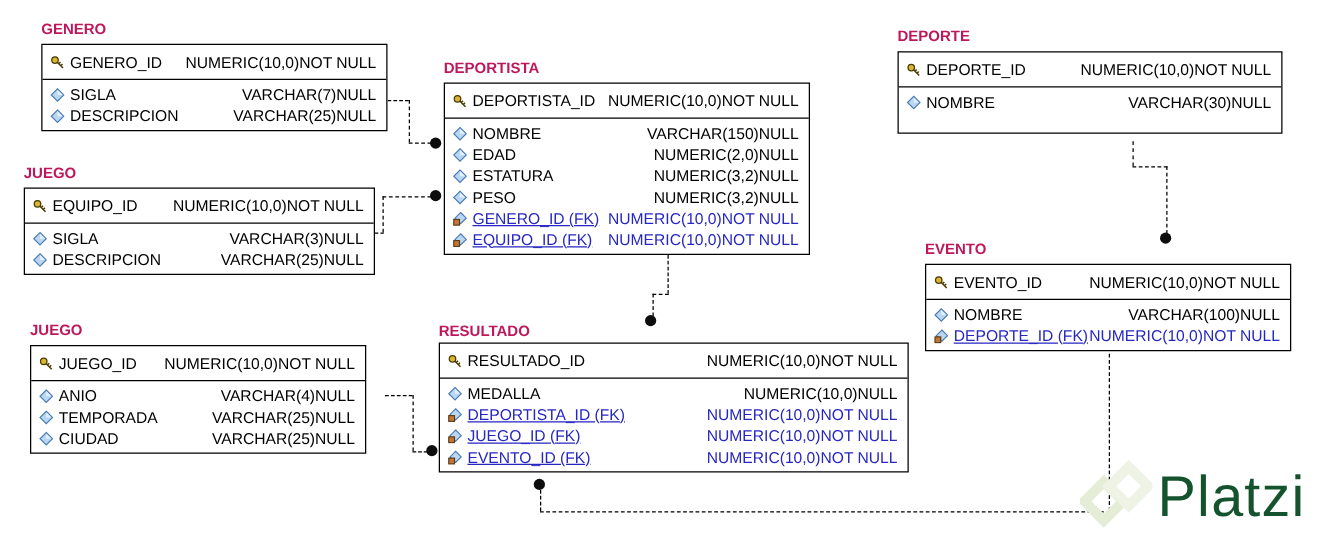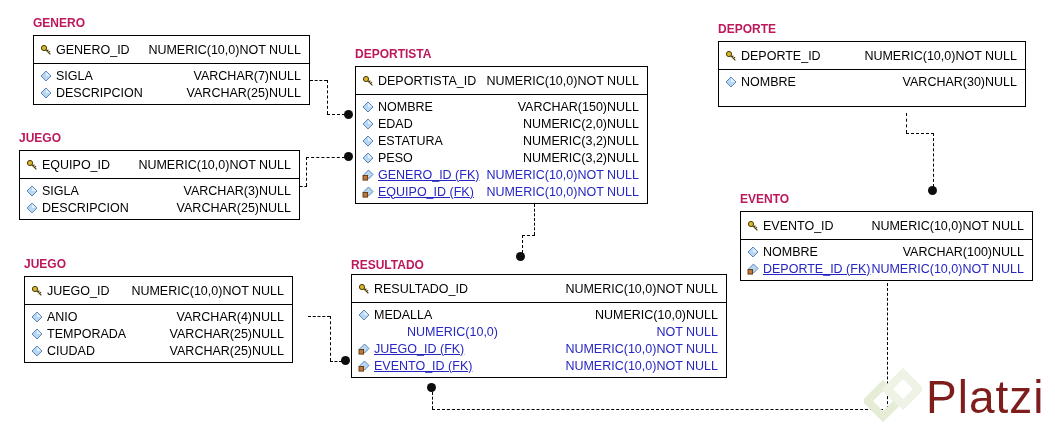--- a/index.html
+++ b/index.html
@@ -21,21 +21,21 @@
   .cell-type { text-align:right; }
   .cell-null { text-align:right; }
   .fk-row { color:#2626c2; }
   .fk-row .cell-name span { text-decoration:underline; }
   .icon { width:12px; height:12px; flex:0 0 12px; display:inline-block; }
   .hline { position:absolute; border-top:1.5px dashed #000; height:0; }
   .vline { position:absolute; border-left:1.5px dashed #000; width:0; }
   .dot { position:absolute; width:9px; height:9px; border-radius:50%; background:#0d0d0d; }
   .watermark-logo { position:absolute; left:864px; top:368px; }
   .watermark-text {
-    position:absolute; left:926px; top:370px; font-size:46px; color:#7f1d1d;
+    position:absolute; left:926px; top:370px; font-size:46px; color:#14532d;
     letter-spacing:1px; font-weight:normal;
   }
 </style>
 </head>
 <body>
 
 <div id="canvas">
 
   <div class="hline" style="left:310px;top:80px;width:17px;"></div>
   <div class="vline" style="left:327px;top:80px;height:34px;"></div>
@@ -324,20 +324,27 @@
               <span class="icon"><svg viewBox="0 0 12 12" width="12" height="12">
                   <path d="M6 1 L11 6 L6 11 L1 6 Z" fill="#b9d7f0" stroke="#4a7ab5" stroke-width="0.9"></path>
                   <path d="M6 1.8 L10.2 6 L6 6 Z" fill="#e2f0fc"></path>
                 </svg></span>
               <span>MEDALLA</span>
             </div>
           <div class="cell-type">NUMERIC(10,0)</div>
           <div class="cell-null">NULL</div>
         </div>
         <div class="col-row fk-row">
+          <div class="cell-name">
+              <span class="icon"><svg viewBox="0 0 12 12" width="12" height="12">
+                  <path d="M6.5 1 L11 5.5 L6.5 10 L2 5.5 Z" fill="#b9d7f0" stroke="#4a7ab5" stroke-width="0.9"></path>
+                  <rect x="1" y="6.5" width="4.6" height="4.6" fill="#c4763a" stroke="#5a3a10" stroke-width="0.9"></rect>
+                </svg></span>
+              <span>DEPORTISTA_ID (FK)</span>
+            </div>
           <div class="cell-type">NUMERIC(10,0)</div>
           <div class="cell-null">NOT NULL</div>
         </div>
         <div class="col-row fk-row">
           <div class="cell-name">
               <span class="icon"><svg viewBox="0 0 12 12" width="12" height="12">
                   <path d="M6.5 1 L11 5.5 L6.5 10 L2 5.5 Z" fill="#b9d7f0" stroke="#4a7ab5" stroke-width="0.9"></path>
                   <rect x="1" y="6.5" width="4.6" height="4.6" fill="#c4763a" stroke="#5a3a10" stroke-width="0.9"></rect>
                 </svg></span>
               <span>JUEGO_ID (FK)</span>

